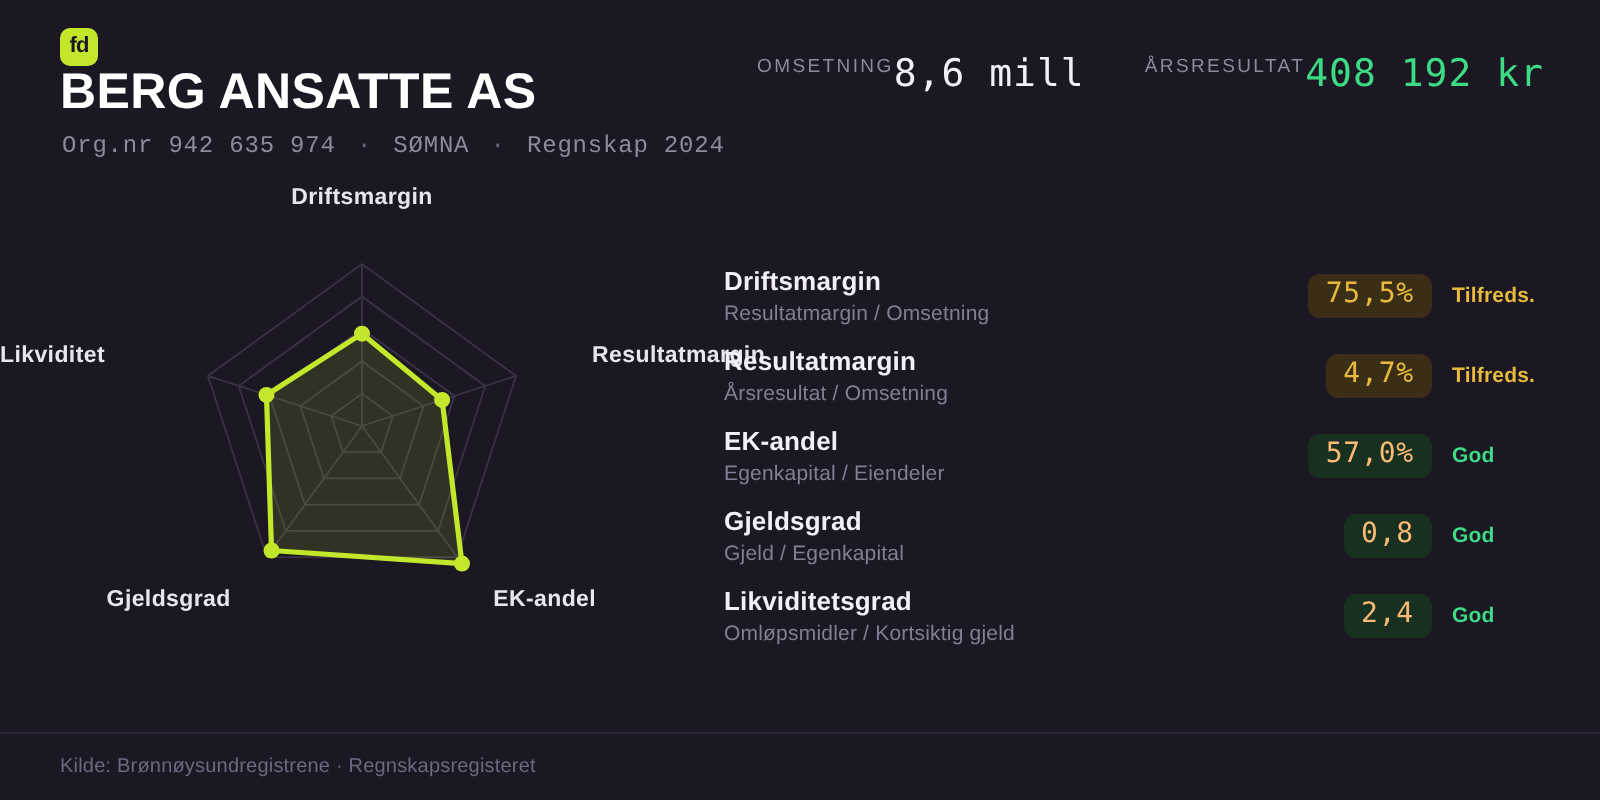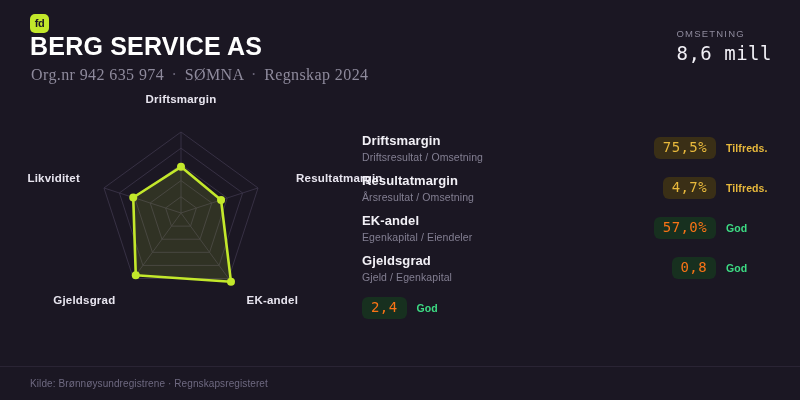--- a/index.html
+++ b/index.html
@@ -28,28 +28,28 @@
   }
   .brand-name { font-size: 12.5px; color: #c9c4d4; letter-spacing: .1px; }
 
   .company-title {
     position: absolute; left: 30px; top: 33px;
     font-size: 25px; font-weight: bold; color: #ffffff;
     letter-spacing: .2px; line-height: 1.1;
   }
   .company-meta {
     position: absolute; left: 31px; top: 66px;
-    font-family: Liberation Serif, serif;
-    font-size: 16px; color: #8e8a9c; letter-spacing: .4px;
+    font-family: Liberation Mono, monospace;
+    font-size: 12px; color: #8e8a9c; letter-spacing: .4px;
   }
   .company-meta .dot { color: #6b6679; padding: 0 3px; }
 
   
   .kpis { position: absolute; right: 28px; top: 28px; display: flex; gap: 30px; align-items: flex-start; }
-  .kpi { display: flex; flex-direction: column; }
+  .kpi { display: flex; flex-direction: row; text-align: center; }
   .kpi-label {
     font-size: 9.5px; color: #8e8a9c; letter-spacing: 1.2px;
     text-transform: uppercase; margin-bottom: 5px;
   }
   .kpi-value {
     font-family: "DejaVu Sans Mono", monospace;
     font-size: 19px; letter-spacing: .5px; line-height: 1;
   }
   .kpi-value.white { color: #f2f0f6; }
   .kpi-value.green { color: #3ddc84; }
@@ -71,21 +71,21 @@
   .metric-text { display: flex; flex-direction: column; gap: 3px; }
   .metric-name { font-size: 13px; font-weight: bold; color: #f2f0f6; letter-spacing: .1px; }
   .metric-formula { font-size: 10.5px; color: #837f92; letter-spacing: .1px; }
   .metric-right { display: flex; align-items: center; gap: 10px; }
   .metric-badge {
     font-family: "DejaVu Sans Mono", monospace;
     font-size: 14px; padding: 3px 9px 4px 9px; border-radius: 6px;
     line-height: 1.05; letter-spacing: .4px;
   }
   .badge-warn { background: #3a2f16; color: #e8b93c; }
-  .badge-good { background: #17301f; color: #f97316; }
+  .badge-good { background: #17301f; color: #fdba74; }
   .metric-verdict { font-size: 10.5px; font-weight: bold; width: 56px; letter-spacing: .1px; }
   .verdict-warn { color: #e8b93c; }
   .verdict-good { color: #3ddc84; }
 
   
   .footer { position: absolute; left: 0; bottom: 0; width: 732px; height: 34px; }
   .footer-divider { position: absolute; left: 0; top: 0; width: 800px; height: 1px; background: #2a2434; }
   .footer-left {
     position: absolute; left: 30px; top: 12px;
     font-size: 10px; color: #6e6980; letter-spacing: .1px;
@@ -99,34 +99,38 @@
 <body>
 
 <div class="page">
 
   <div class="header">
 
     <div class="brand">
       <div class="logo-badge">fd</div>
     </div>
 
-    <div class="company-title">BERG SERVICE AS</div>
+    <div class="company-title">BERG ANSATTE AS</div>
 
     <div class="company-meta">
       <span>Org.nr 942 635 974</span>
       <span class="dot">·</span>
       <span>SØMNA</span>
       <span class="dot">·</span>
       <span>Regnskap 2024</span>
     </div>
 
     <div class="kpis">
       <div class="kpi">
         <div class="kpi-label">OMSETNING</div>
         <div class="kpi-value white">8,6 mill</div>
+      </div>
+      <div class="kpi">
+        <div class="kpi-label">ÅRSRESULTAT</div>
+        <div class="kpi-value green">408 192 kr</div>
       </div>
     </div>
   </div>
 
   <div class="radar-wrap">
     <svg class="radar-svg" width="355" height="258" viewBox="0 0 355 258">
       <g id="radar-grid">
           <polygon points="181.00,108.80 196.41,119.99 190.52,138.11 171.48,138.11 165.59,119.99" fill="none" stroke="#3a3347" stroke-width="0.9"></polygon>
           <polygon points="181.00,92.60 211.81,114.99 200.04,151.21 161.96,151.21 150.19,114.99" fill="none" stroke="#3a3347" stroke-width="0.9"></polygon>
           <polygon points="181.00,76.40 227.22,109.98 209.57,164.32 152.43,164.32 134.78,109.98" fill="none" stroke="#3a3347" stroke-width="0.9"></polygon>
@@ -147,29 +151,29 @@
           <circle cx="230.99" cy="193.81" r="4" fill="#c3e82b"></circle>
           <circle cx="135.77" cy="187.25" r="4" fill="#c3e82b"></circle>
           <circle cx="133.24" cy="109.48" r="4" fill="#c3e82b"></circle>
         </g>
     </svg>
 
     <div class="radar-label" id="rl0" style="top: 5px; left: 0px; width: 362px; text-align: center;">Driftsmargin</div>
     <div class="radar-label" id="rl1" style="top: 83.9696px; left: 296.036px;">Resultatmargin</div>
     <div class="radar-label" id="rl2" style="top: 205.53px; left: 246.611px;">EK-andel</div>
     <div class="radar-label" id="rl3" style="top: 205.53px; left: 0px; width: 115.389px; text-align: right;">Gjeldsgrad</div>
-    <div class="radar-label" id="rl4" style="top: 83.9696px; left: 14px; width: 65.9644px; text-align: right;">Likviditet</div>
+    <div class="radar-label" id="rl4" style="top: 83.9696px; left: 0px; width: 65.9644px; ">Likviditet</div>
   </div>
 
   <div class="metrics">
 
     <div class="metric-row">
       <div class="metric-text">
         <div class="metric-name">Driftsmargin</div>
-        <div class="metric-formula">Driftsresultat / Omsetning</div>
+        <div class="metric-formula">Resultatmargin / Omsetning</div>
       </div>
       <div class="metric-right">
         <div class="metric-badge badge-warn">75,5%</div>
         <div class="metric-verdict verdict-warn">Tilfreds.</div>
       </div>
     </div>
 
     <div class="metric-row">
       <div class="metric-text">
         <div class="metric-name">Resultatmargin</div>
@@ -197,20 +201,24 @@
         <div class="metric-name">Gjeldsgrad</div>
         <div class="metric-formula">Gjeld / Egenkapital</div>
       </div>
       <div class="metric-right">
         <div class="metric-badge badge-good">0,8</div>
         <div class="metric-verdict verdict-good">God</div>
       </div>
     </div>
 
     <div class="metric-row">
+      <div class="metric-text">
+        <div class="metric-name">Likviditetsgrad</div>
+        <div class="metric-formula">Omløpsmidler / Kortsiktig gjeld</div>
+      </div>
       <div class="metric-right">
         <div class="metric-badge badge-good">2,4</div>
         <div class="metric-verdict verdict-good">God</div>
       </div>
     </div>
 
   </div>
 
   <div class="footer">
     <div class="footer-divider"></div>

